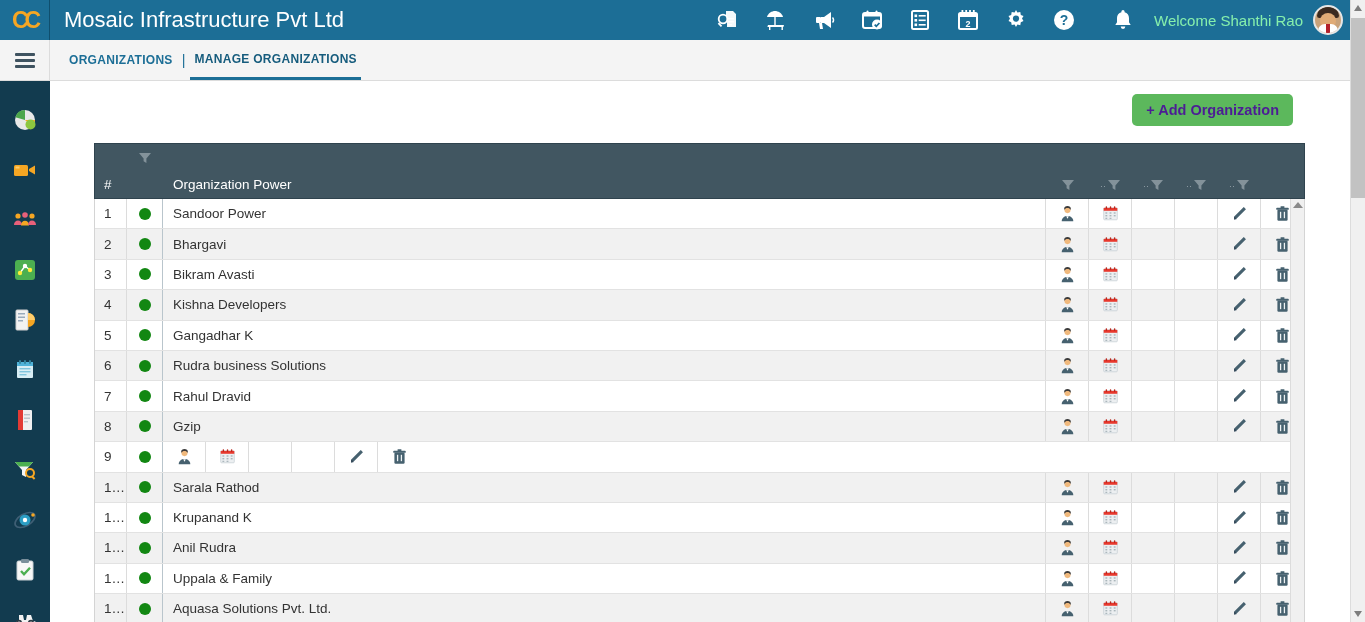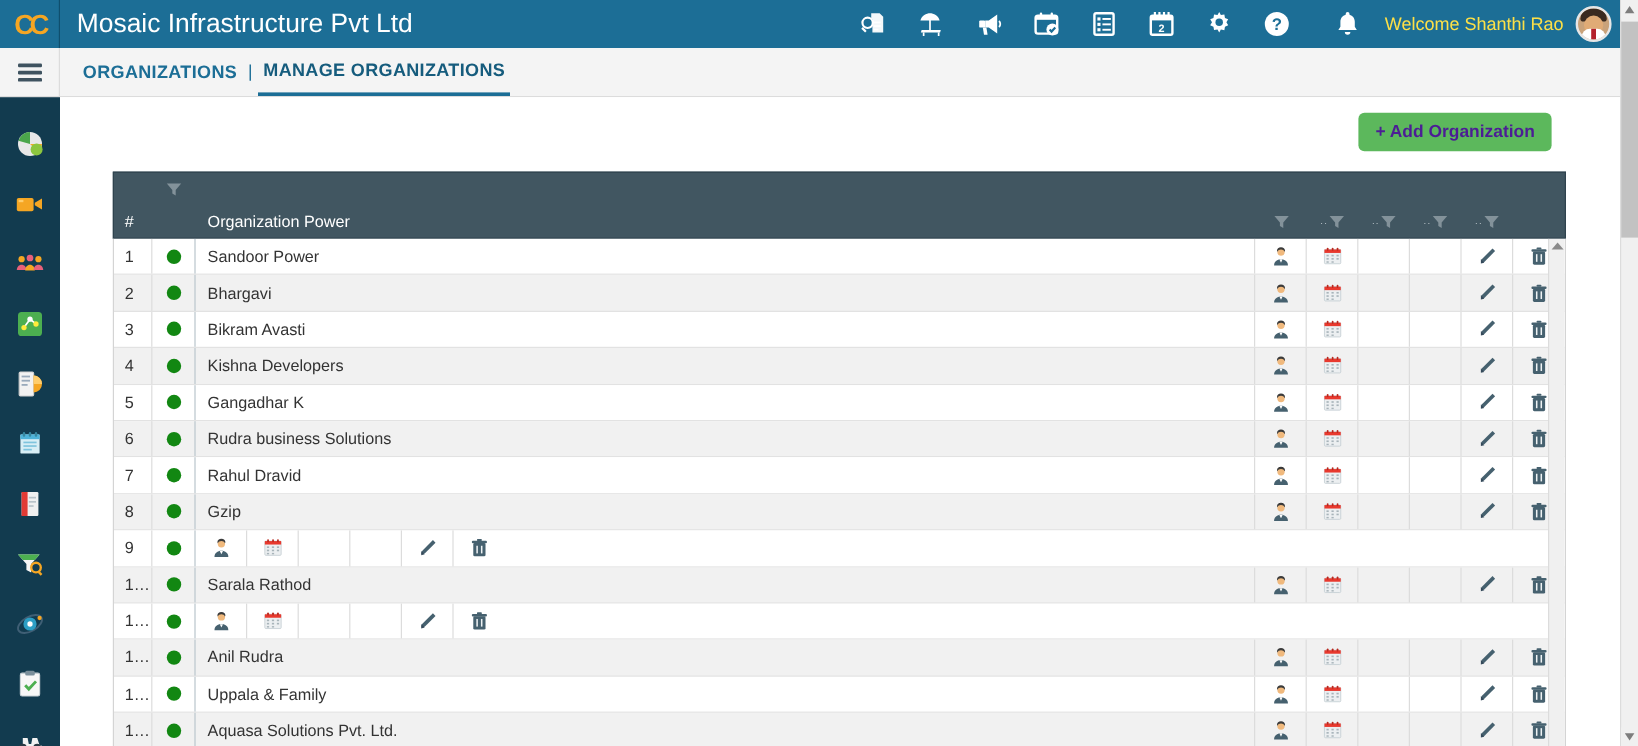--- a/index.html
+++ b/index.html
@@ -24,21 +24,21 @@
   .logo-cc { font-size: 23px; font-weight: bold; color: #f5a623; letter-spacing: -4px; line-height: 1; }
   .app-title {
     color: #ffffff; font-size: 22px; margin-left: 14px; white-space: nowrap;
   }
   .topbar-spacer { flex: 1; }
   .hdr-icons { display: flex; align-items: center; gap: 24px; padding-right: 10px; }
   .hdr-icon { width: 24px; height: 24px; display: block; cursor: pointer; }
   .hdr-icon svg { display: block; }
   .bell-wrap { margin: 0 18px 0 26px; }
   .welcome {
-    color: #fde047; font-size: 15px; white-space: nowrap; margin-right: 10px;
+    color: #86efac; font-size: 15px; white-space: nowrap; margin-right: 10px;
   }
   .avatar {
     width: 30px; height: 30px; border-radius: 50%;
     background: #c9a27a; border: 2px solid #e6e6e6;
     margin-right: 22px; position: relative; overflow: hidden; flex: none;
   }
   .av-hair { position: absolute; top: 0; left: 2px; width: 22px; height: 11px;
     background: #3a2a20; border-radius: 11px 11px 3px 3px; }
   .av-face { position: absolute; top: 6px; left: 5px; width: 16px; height: 16px;
     background: #e0ab76; border-radius: 50%; }
@@ -52,21 +52,21 @@
     background: #f4f4f4; border-bottom: 1px solid #dcdcdc; display: flex; align-items: stretch;
   }
   .hamburger-box {
     width: 50px; display: flex; align-items: center; justify-content: center;
     border-right: 1px solid #dcdcdc; cursor: pointer; background: #f4f4f4;
   }
   .hamburger span { display: block; width: 20px; height: 3px; background: #3f5360; margin: 3px 0; border-radius: 1px; }
   .crumbs { display: flex; align-items: stretch; padding-left: 15px; }
   .crumb {
     display: flex; align-items: center; padding: 0 4px;
-    font-size: 15px; font-weight: bold; color: #1c6e96;
+    font-size: 12px; font-weight: bold; color: #1c6e96;
     letter-spacing: 0.3px; cursor: pointer;
   }
   .crumb-sep { display: flex; align-items: center; color: #1c6e96; font-size: 14.5px; padding: 0 5px; }
   .crumb.active { color: #165c7d; border-bottom: 3px solid #1c6e96; }
 
   
   .sidebar {
     position: absolute; top: 81px; left: 0; width: 50px; height: 541px;
     background: #123b4f; display: flex; flex-direction: column;
     align-items: center; padding-top: 26px; gap: 24px;
@@ -910,20 +910,21 @@
                   <rect x="7" y="8" width="1.5" height="7.5" fill="#eef2f4"></rect>
                   <rect x="11.5" y="8" width="1.5" height="7.5" fill="#eef2f4"></rect>
                 </svg>
               </div>
             </div>
             <div class="trow">
               <div class="tc num">1…</div>
               <div class="tc st">
                 <span class="dot" style="background: rgb(18, 135, 18);"></span>
               </div>
+              <div class="tc nm">Krupanand K</div>
               <div class="tc ic">
                 <svg width="17" height="17" viewBox="0 0 20 20">
                   <circle cx="10" cy="6" r="3.6" fill="#f0b97d"></circle>
                   <path d="M10 1.2c2.4 0 3.9 1.3 3.9 3.2 0 .6-.2 1-.5 1.2-.4-1.4-1.8-2.2-3.4-2.2S7 4.2 6.6 5.6c-.3-.2-.5-.6-.5-1.2 0-1.9 1.5-3.2 3.9-3.2z" fill="#3b3b3b"></path>
                   <path d="M3.2 19c0-3.6 3-6 6.8-6s6.8 2.4 6.8 6z" fill="#46616f"></path>
                   <path d="M8.4 13.1h3.2l-1.6 3.2z" fill="#fff"></path>
                 </svg>
               </div>
               <div class="tc ic">
                 <svg width="17" height="17" viewBox="0 0 20 20">

